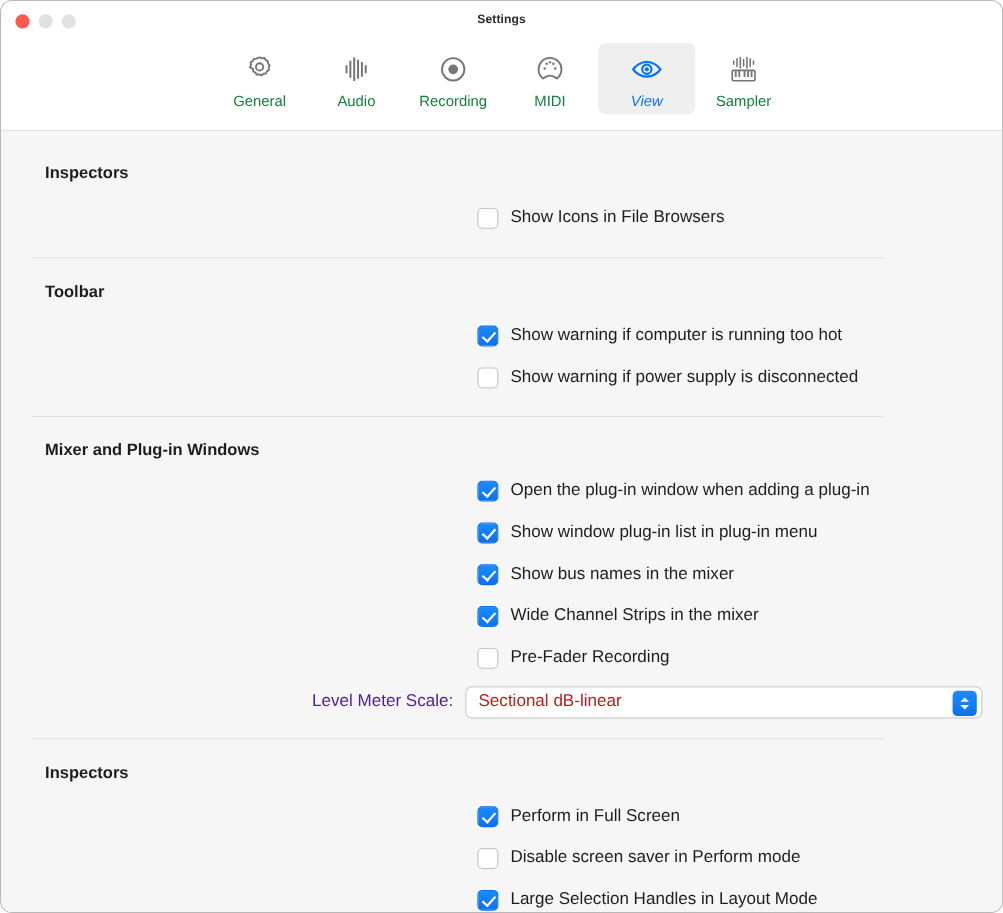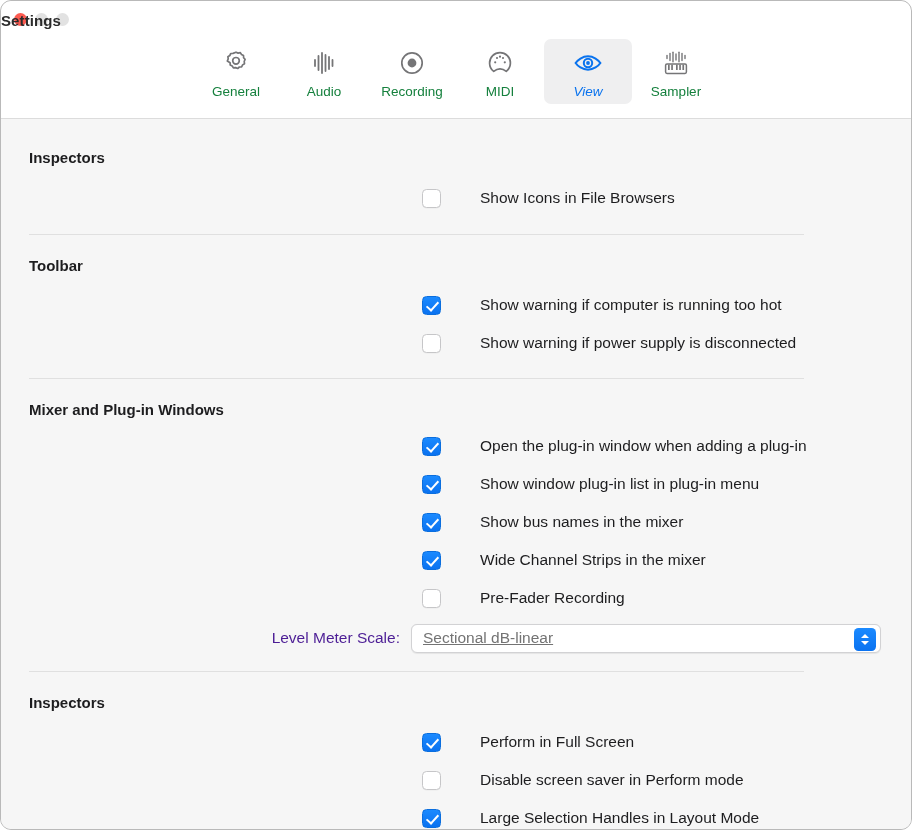--- a/index.html
+++ b/index.html
@@ -48,22 +48,22 @@
   }
   .tl-close  { background: #fc5b51; }
   .tl-min    { background: #e2e2e2; }
   .tl-max    { background: #e2e2e2; }
 
   .window-title {
     position: absolute;
     top: 11px;
     left: 0;
     width: 100%;
-    text-align: left;
-    font-size: 15px;
+    text-align: center;
+    font-size: 11px;
     font-weight: bold;
     color: #2b2b2b;
     letter-spacing: 0.1px;
   }
 
   
   .toolbar {
     position: absolute;
     left: 0;
     top: 38px;
@@ -102,20 +102,21 @@
   
   .content {
     position: relative;
     height: 710px;
     background: #f6f6f6;
     padding: 0;
   }
 
   .section {
     position: relative;
+    padding-left: 12px;
   }
 
   .section-title {
     font-size: 15px;
     font-weight: bold;
     color: #1d1d1f;
     padding-left: 28px;
   }
 
   .divider {
@@ -123,21 +124,20 @@
     background: #e0e0e0;
     margin: 0 107px 0 28px;
   }
 
   
   .row {
     display: flex;
     align-items: center;
     height: 38px;
     padding-left: 421px;
-    gap: 28px;
   }
   .row-label {
     font-size: 15.5px;
     color: #1d1d1f;
     line-height: 1;
     white-space: nowrap;
   }
 
   
   .cb {
@@ -190,24 +190,23 @@
     height: 29px;
     background: #ffffff;
     border: 1px solid #d2d2d4;
     border-radius: 6px;
     display: flex;
     align-items: center;
     box-shadow: 0 0.5px 1px rgba(0,0,0,0.07);
   }
   .popup-value {
     font-size: 15.5px;
-    color: #737373;
+    color: #b91c1c;
     padding-left: 11px;
     white-space: nowrap;
-    text-decoration: underline;
   }
   .popup-arrows {
     position: absolute;
     right: 4px;
     top: 3px;
     width: 22px;
     height: 23px;
     border-radius: 4.5px;
     background: linear-gradient(180deg,#1b8aff 0%,#0a72f0 100%);
     display: flex;

